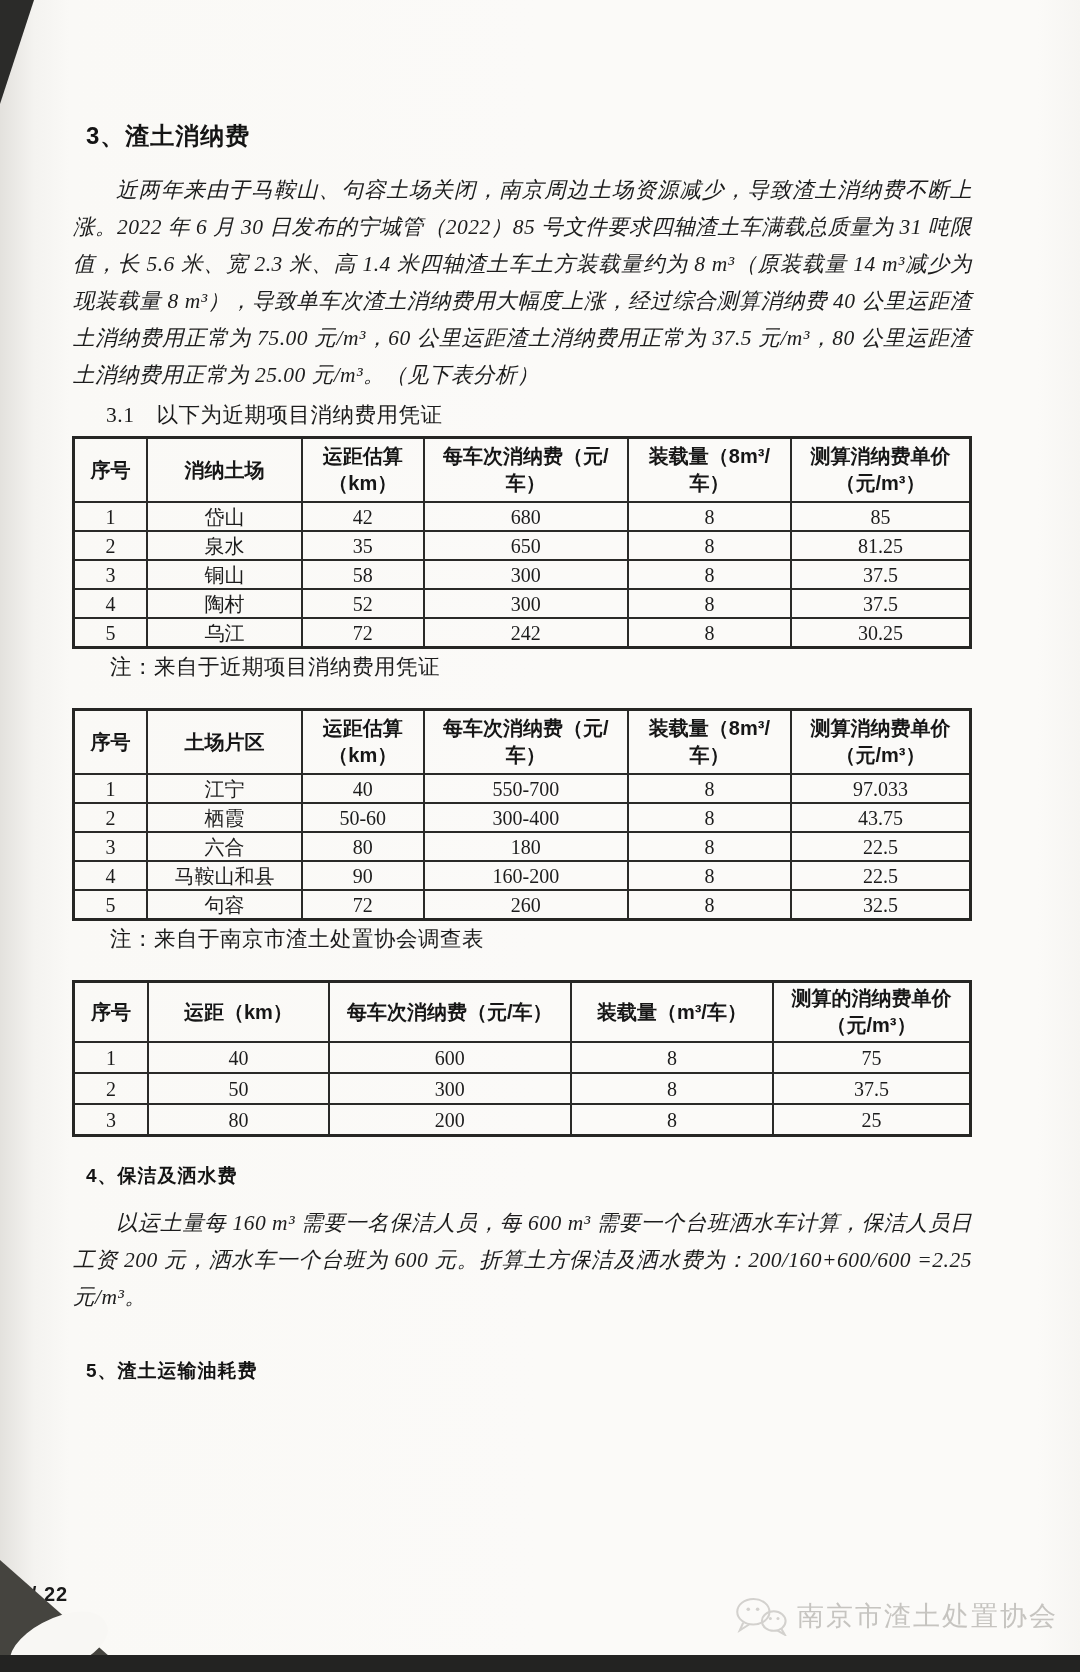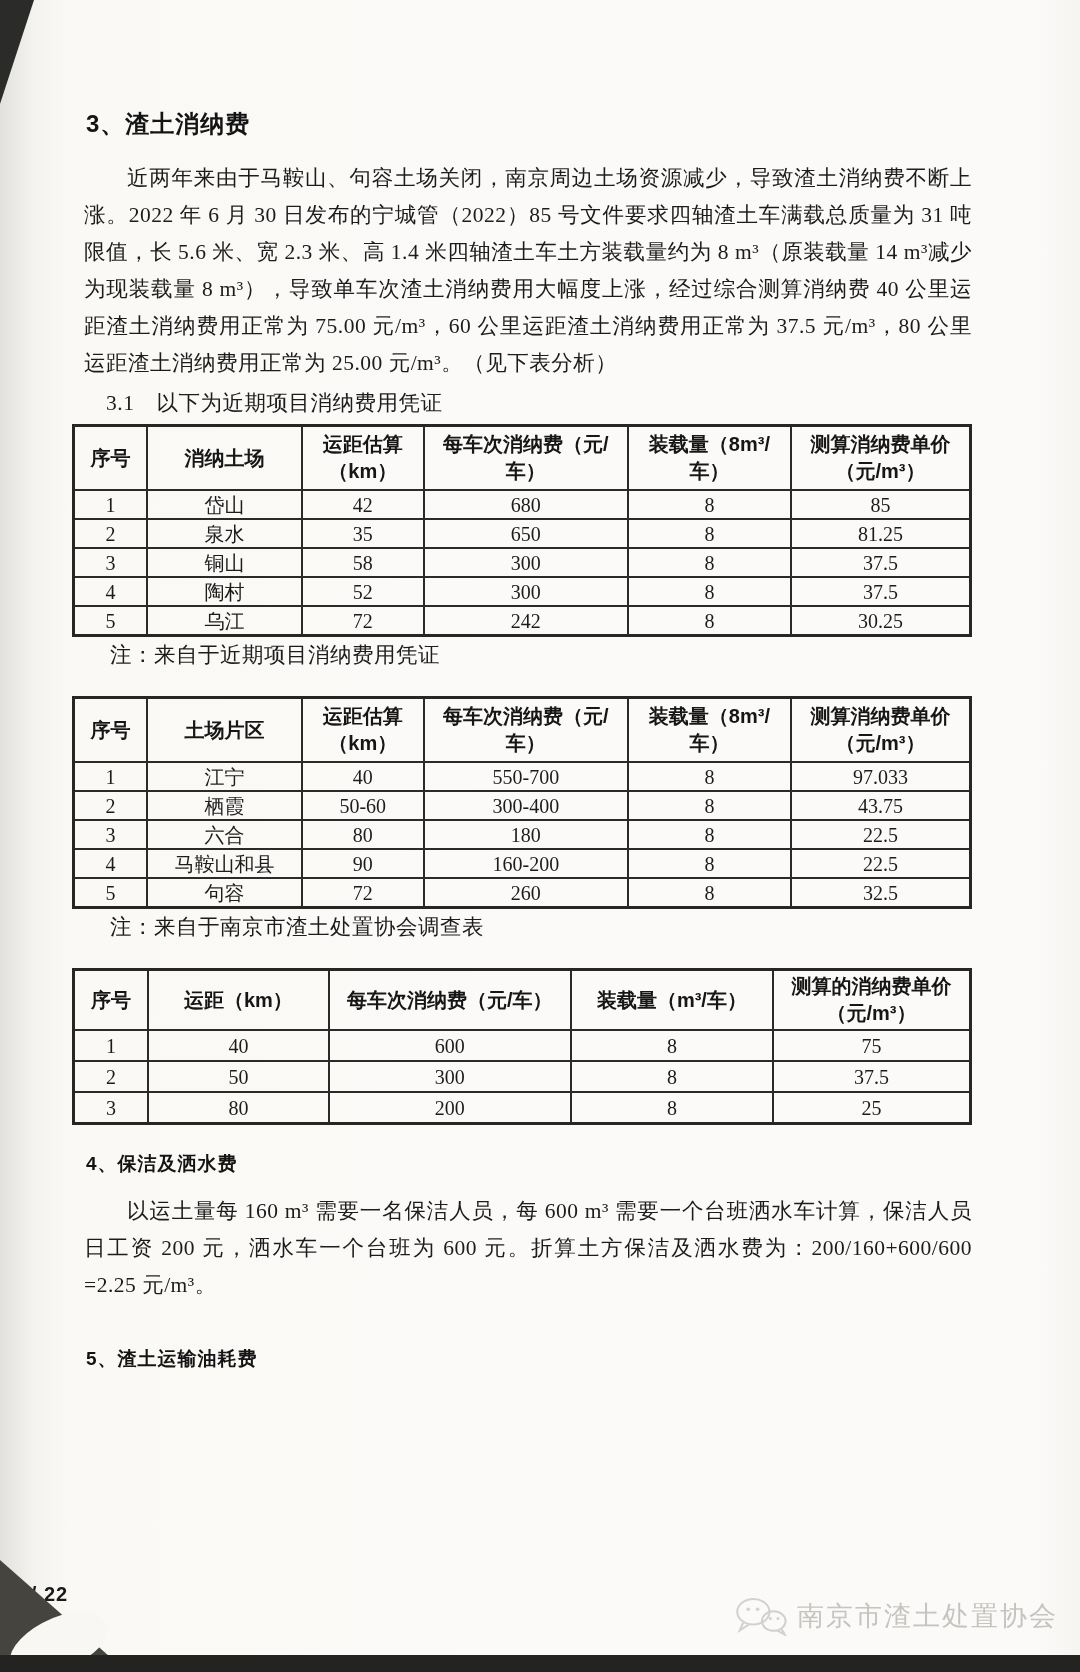--- a/index.html
+++ b/index.html
@@ -33,25 +33,25 @@
     background:#f8f7f4;border-radius:60% 70% 50% 60%;
     transform:rotate(-28deg);
   }
   
   .content{
     position:absolute;left:72px;top:104px;width:900px;
   }
   .h-main{
     font-family:"Liberation Sans","DejaVu Sans",sans-serif;
     font-weight:bold;font-size:24px;line-height:32px;color:#141414;
-    margin:4px 0 20px 14px;letter-spacing:1px;
+    margin:16px 0 20px 14px;letter-spacing:1px;
   }
   .para{
     font-size:21.5px;line-height:37px;text-align:justify;color:#1c1c1c;
-    text-indent:2em;margin:0 0 6px 12px;letter-spacing:0.5px;
+    text-indent:2em;margin:0 0 6px 1px;letter-spacing:0.5px;font-style:italic;
   }
   .sub-heading{
     font-size:21.5px;line-height:30px;color:#1c1c1c;
     margin:6px 0 6px 34px;letter-spacing:0.5px;
   }
   table{
     width:100%;border-collapse:collapse;table-layout:fixed;
     margin:0 14px 4px 0;
     border:3px solid #262624;
     background:transparent;

